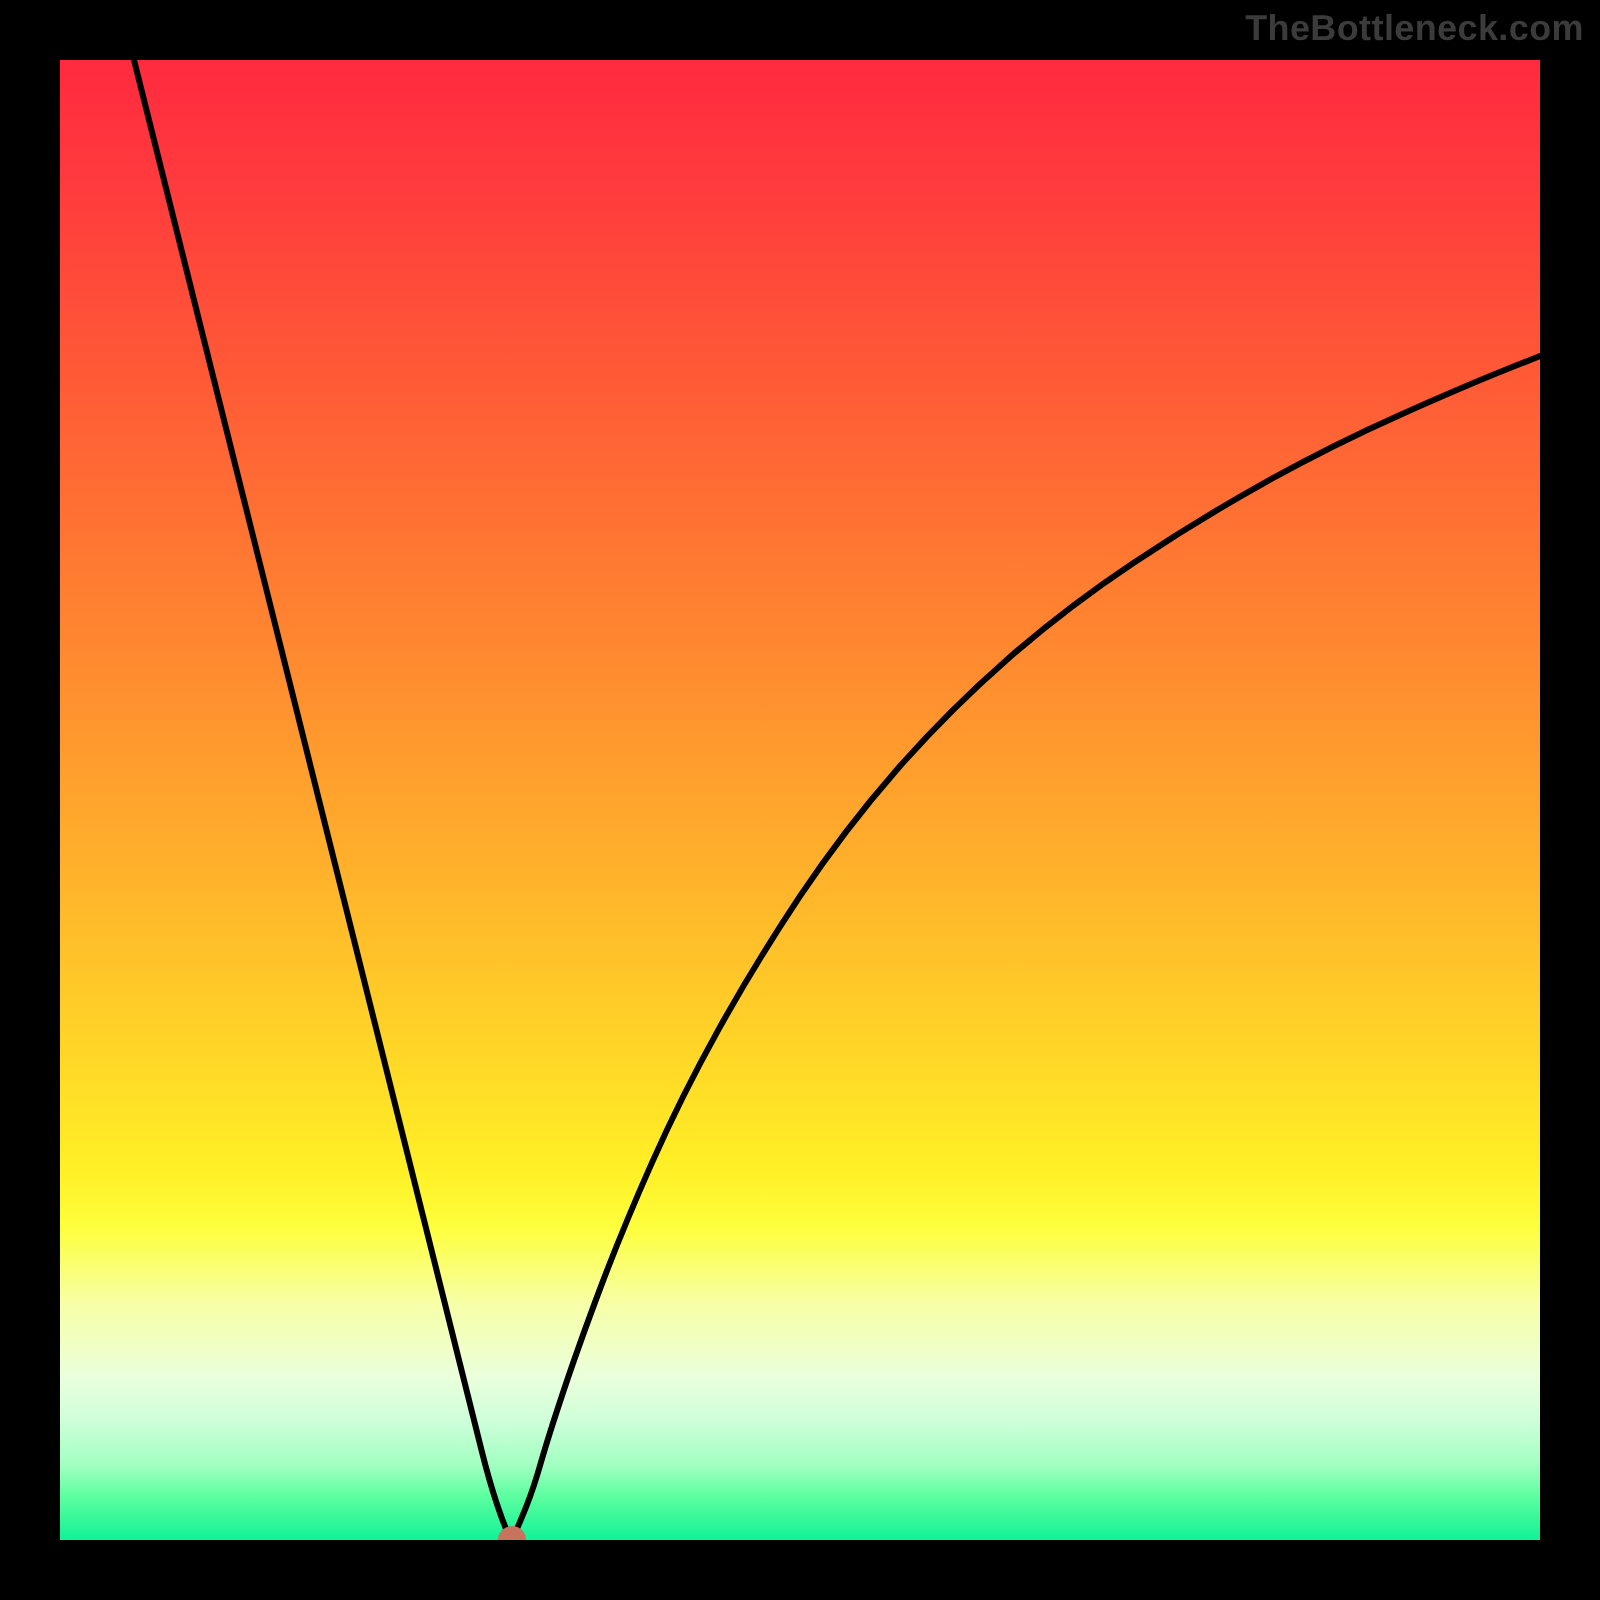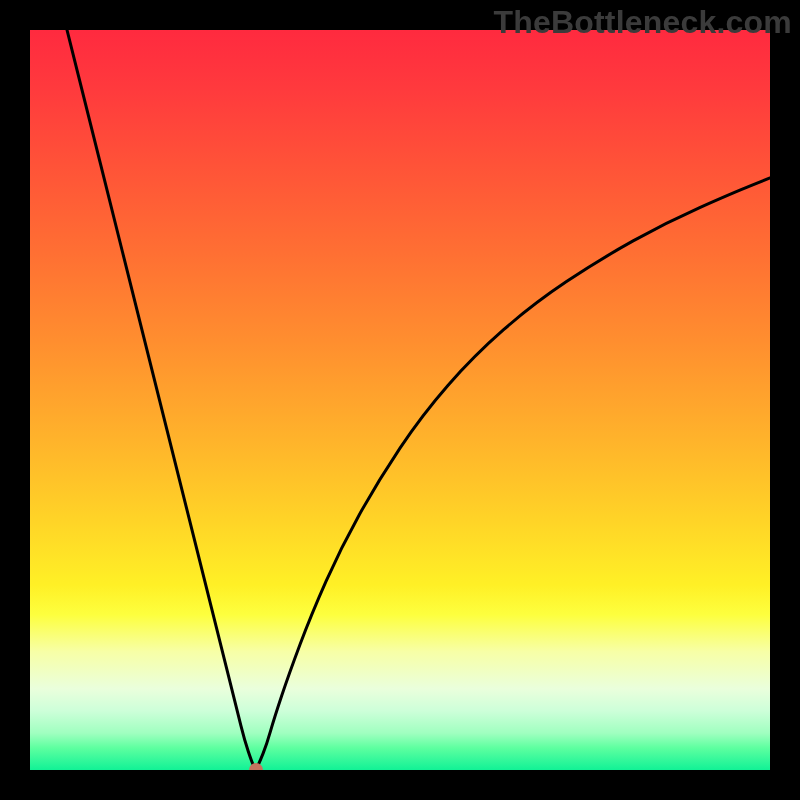--- a/index.html
+++ b/index.html
@@ -14,21 +14,21 @@
     position: relative;
     width: 800px;
     height: 800px;
     background: #000;
   }
   .watermark {
     position: absolute;
     top: 4px;
     right: 8px;
     color: #3b3b3b;
-    font-size: 32px;
+    font-size: 18px;
     font-weight: 600;
     letter-spacing: 0.2px;
     z-index: 3;
   }
   .plot-area {
     position: absolute;
     left: 30px;
     top: 30px;
     width: 740px;
     height: 740px;

